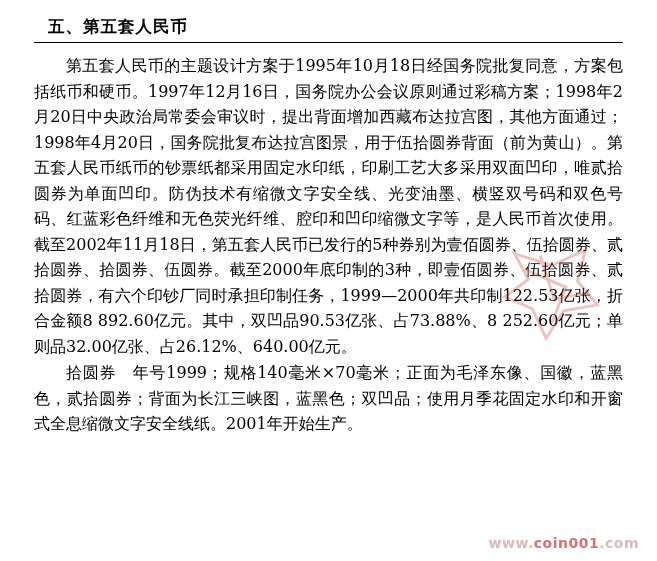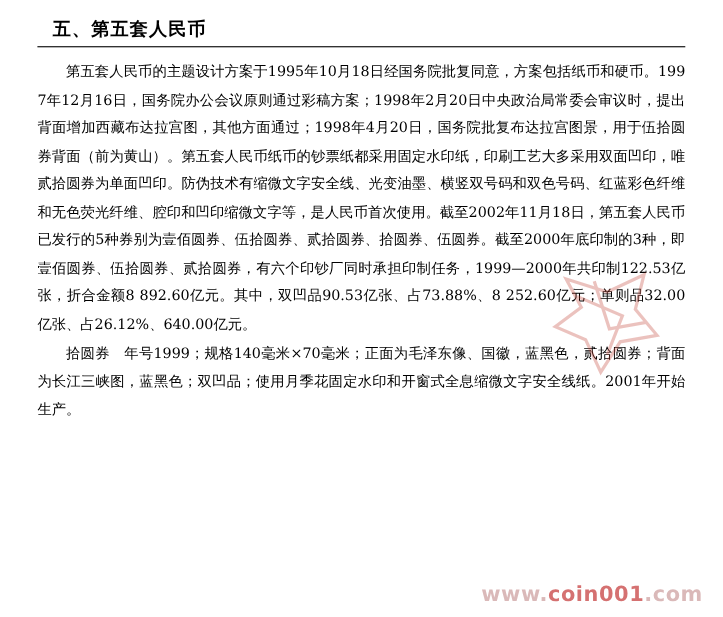--- a/index.html
+++ b/index.html
@@ -30,34 +30,34 @@
     margin: 4px 0 0 14px;
     line-height: 26px;
   }
   .title-rule {
     border: none;
     border-top: 1px solid #000;
     margin: 2px 0 10px 0;
     height: 0;
   }
   .para {
-    font-size: 13px;
+    font-size: 16px;
     line-height: 25.5px;
     text-align: justify;
     text-justify: inter-ideograph;
     text-indent: 2em;
     margin: 0 0 1px 0;
     word-break: break-all;
   }
   .watermark {
     position: absolute;
     right: 18px;
     bottom: 10px;
     font-family: "DejaVu Sans", "Liberation Sans", sans-serif;
-    font-size: 19px;
+    font-size: 14px;
     font-weight: bold;
     letter-spacing: 0.5px;
     color: #d9b6b6;
     opacity: 0.95;
     white-space: nowrap;
   }
   .watermark .w-red { color: #d36a6a; }
   .stamp {
     position: absolute;
     right: 44px;

